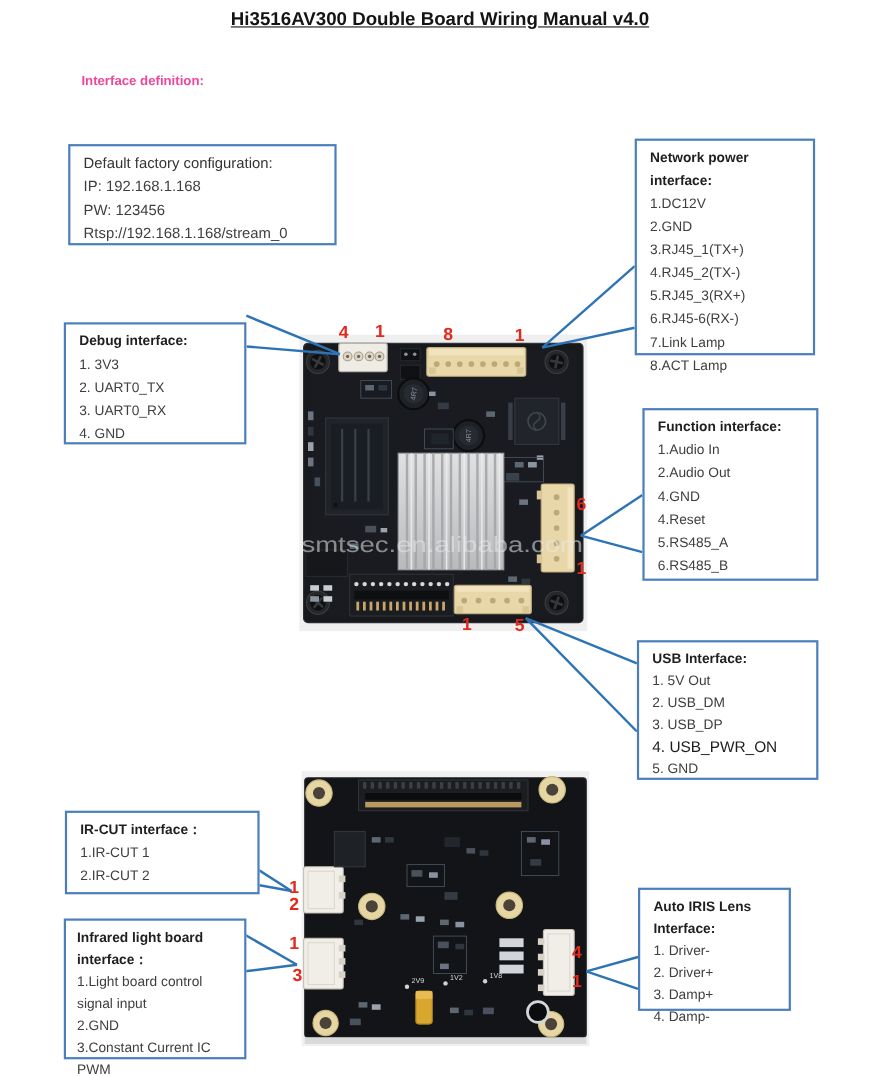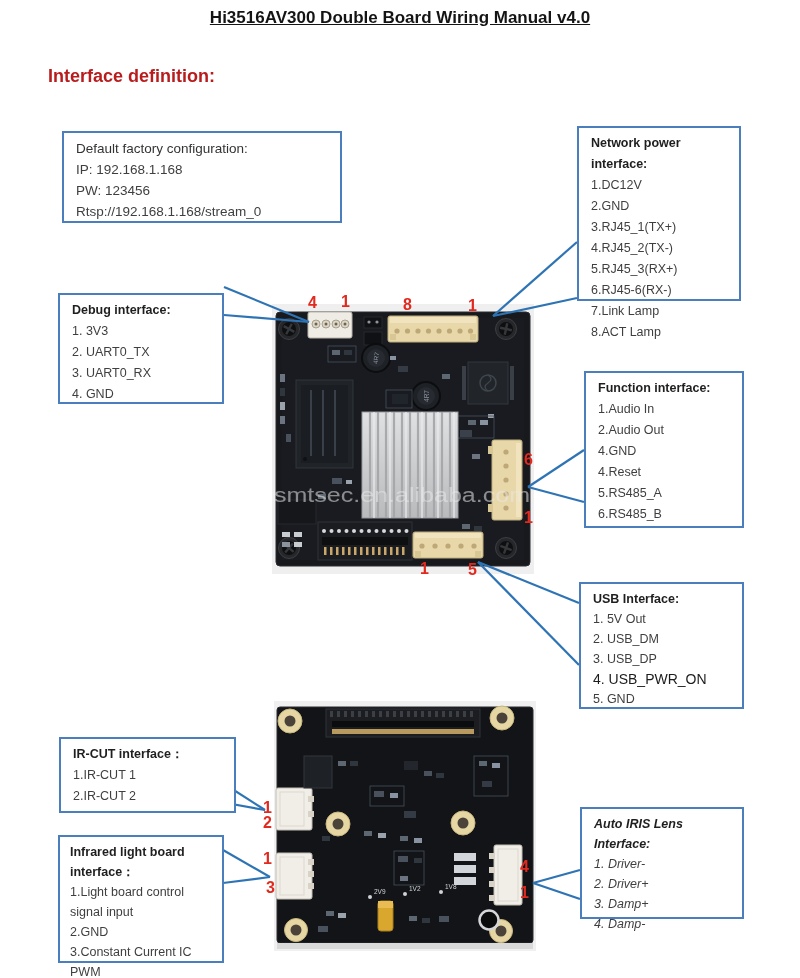--- a/index.html
+++ b/index.html
@@ -1,20 +1,20 @@
 <!DOCTYPE html>
 <html><head>
 <meta charset="utf-8">
 <style>
   html,body{margin:0;padding:0;background:#ffffff;}
   #page{position:relative;width:800px;height:978px;background:#fff;overflow:hidden;
         font-family:"Liberation Sans",sans-serif;border-radius:28px;}
   .doc-title{position:absolute;left:0;top:8px;width:800px;text-align:center;
         font-size:17px;font-weight:bold;color:#141414;text-decoration:underline;}
-  .section-heading{position:absolute;left:48px;top:66px;font-size:18px;font-weight:bold;color:#b91c1c;}
+  .section-heading{position:absolute;left:74px;top:66px;font-size:12px;font-weight:bold;color:#ec4899;}
   .callout-box{position:absolute;box-sizing:border-box;border:2px solid #4a7ebd;background:#ffffff;
         padding:5px 12px;font-size:12.5px;line-height:21px;color:#3f3f3f;}
   .callout-box .box-title{font-weight:bold;color:#1f1f1f;}
   .callout-box.plain .box-title{font-weight:normal;color:#333;}
   .callout-box.lh20{line-height:20px;}
   .callout-box.big{font-size:13.5px;}
   .box-item.emph{font-size:14px;color:#1c1c1c;}
   .marker{position:absolute;font-size:16px;font-weight:bold;color:#e2291e;line-height:16px;}
   svg{display:block;}
   .lines{position:absolute;left:0;top:0;pointer-events:none;}
@@ -353,28 +353,28 @@
       <path d="M579 665 L478 562"></path>
       <path d="M215 778 L265 810"></path>
       <path d="M215 801 L265 810"></path>
       <path d="M223 850 L270 877"></path>
       <path d="M223 883 L270 877"></path>
       <path d="M580 870 L533 883"></path>
       <path d="M580 899 L533 883"></path>
     </g>
   </svg>
 
-  <div class="callout-box plain big" style="left:62px;top:131px;width:280px;height:92px;">
+  <div class="callout-box plain big" style="left:62px;top:131px;width:244px;height:92px;">
     <div class="box-title">Default factory configuration:</div>
     <div class="box-item">IP: 192.168.1.168</div>
     <div class="box-item">PW: 123456</div>
     <div class="box-item">Rtsp://192.168.1.168/stream_0</div>
   </div>
 
-  <div class="callout-box" style="left:577px;top:126px;width:164px;height:175px;">
+  <div class="callout-box" style="left:577px;top:126px;width:164px;height:197px;">
     <div class="box-title">Network power interface:</div>
     <div class="box-item">1.DC12V</div>
     <div class="box-item">2.GND</div>
     <div class="box-item">3.RJ45_1(TX+)</div>
     <div class="box-item">4.RJ45_2(TX-)</div>
     <div class="box-item">5.RJ45_3(RX+)</div>
     <div class="box-item">6.RJ45-6(RX-)</div>
     <div class="box-item">7.Link Lamp</div>
     <div class="box-item">8.ACT Lamp</div>
   </div>
@@ -412,21 +412,21 @@
     <div class="box-item">2.IR-CUT 2</div>
   </div>
 
   <div class="callout-box lh20" style="left:58px;top:835px;width:166px;height:128px;padding:5px 10px;">
     <div class="box-title">Infrared light board interface：</div>
     <div class="box-item">1.Light board control signal input</div>
     <div class="box-item">2.GND</div>
     <div class="box-item">3.Constant Current IC PWM</div>
   </div>
 
-  <div class="callout-box lh20" style="left:580px;top:807px;width:164px;height:112px;font-style:italic;">
+  <div class="callout-box lh20" style="left:580px;top:807px;width:139px;height:112px;">
     <div class="box-title">Auto IRIS Lens Interface:</div>
     <div class="box-item">1. Driver-</div>
     <div class="box-item">2. Driver+</div>
     <div class="box-item">3. Damp+</div>
     <div class="box-item">4. Damp-</div>
   </div>
 
   <div class="marker" style="left:308px;top:295px">4</div>
   <div class="marker" style="left:341px;top:294px">1</div>
   <div class="marker" style="left:403px;top:297px">8</div>

